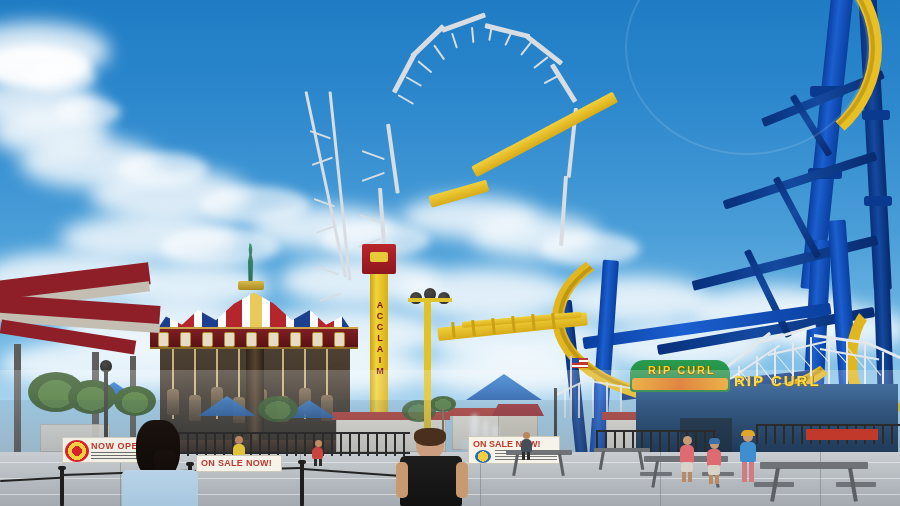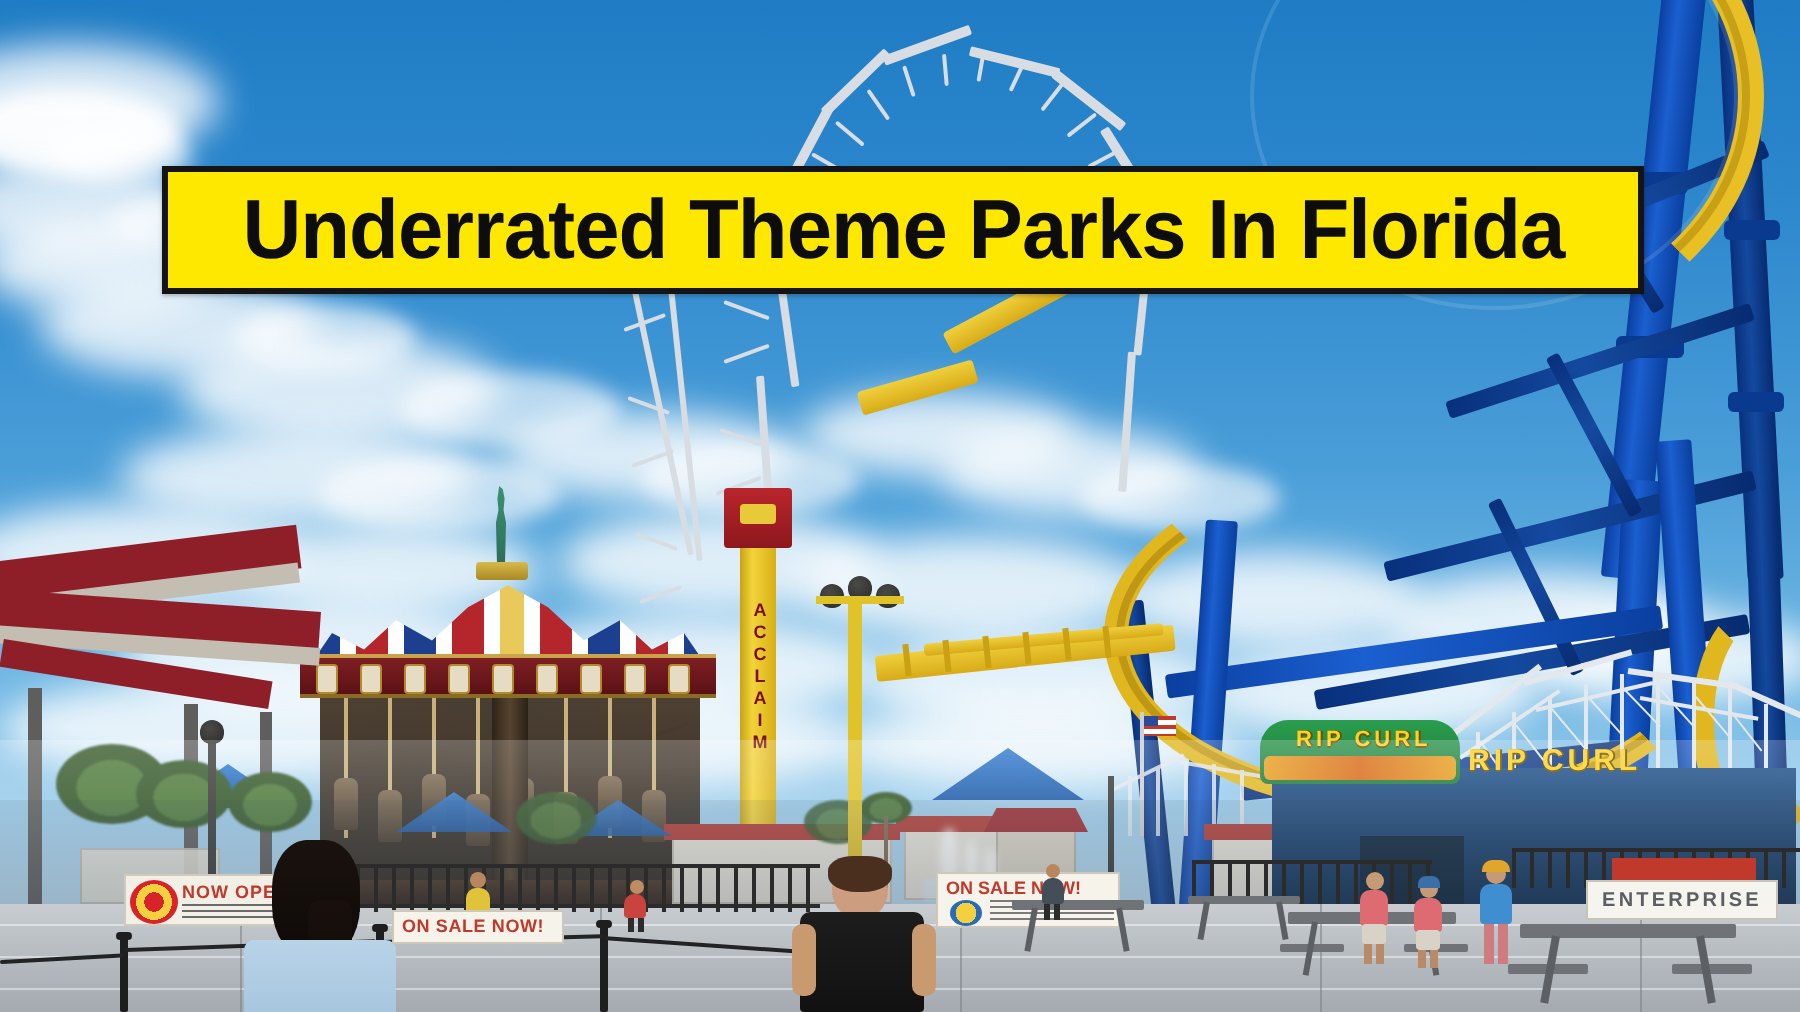--- a/index.html
+++ b/index.html
@@ -692,23 +692,20 @@
     <div class="t">ON SALE NOW!</div>
     <div class="badge"></div>
     <div class="lines"></div>
   </div>
 
   <div class="sign-onsale2">
     <div class="t">ON SALE NOW!</div>
   </div>
 
   <div class="sign-enterprise-top"></div>
-  <div class="sign-enterprise">
-    <span class="t">ENTERPRISE</span>
-  </div>
 
   <div style="position:absolute; left:760px; top:462px; width:108px; height:40px;">
     <div class="ptable-top" style="left:0; top:0; width:108px; height:7px;"></div>
     <div class="ptable-top" style="left:-6px; top:20px; width:40px; height:5px;"></div>
     <div class="ptable-top" style="left:76px; top:20px; width:40px; height:5px;"></div>
     <div class="ptable-leg" style="left:16px; top:6px; width:4px; height:34px; transform:rotate(10deg);"></div>
     <div class="ptable-leg" style="left:88px; top:6px; width:4px; height:34px; transform:rotate(-10deg);"></div>
   </div>
   <div style="position:absolute; left:644px; top:456px; width:84px; height:32px;">
     <div class="ptable-top" style="left:0; top:0; width:84px; height:6px;"></div>
@@ -795,17 +792,14 @@
     <div class="p-leg" style="left:2px; top:20px; width:3px; height:8px; background:#2c2c2c;"></div>
     <div class="p-leg" style="left:7px; top:20px; width:3px; height:8px; background:#2c2c2c;"></div>
   </div>
   <div class="person" style="left:312px; top:440px; width:12px; height:26px;">
     <div class="p-head" style="left:3px; top:0px; width:7px; height:7px; background:#c08c63;"></div>
     <div class="p-body" style="left:0px; top:7px; width:11px; height:12px; background:#c9443c;"></div>
     <div class="p-leg" style="left:2px; top:19px; width:3px; height:7px; background:#2c2c2c;"></div>
     <div class="p-leg" style="left:7px; top:19px; width:3px; height:7px; background:#2c2c2c;"></div>
   </div>
 
-  <div id="title-banner">
-    <div id="title-text">Underrated Theme Parks In Florida</div>
-  </div>
 
 </div>
 
 </body></html>

